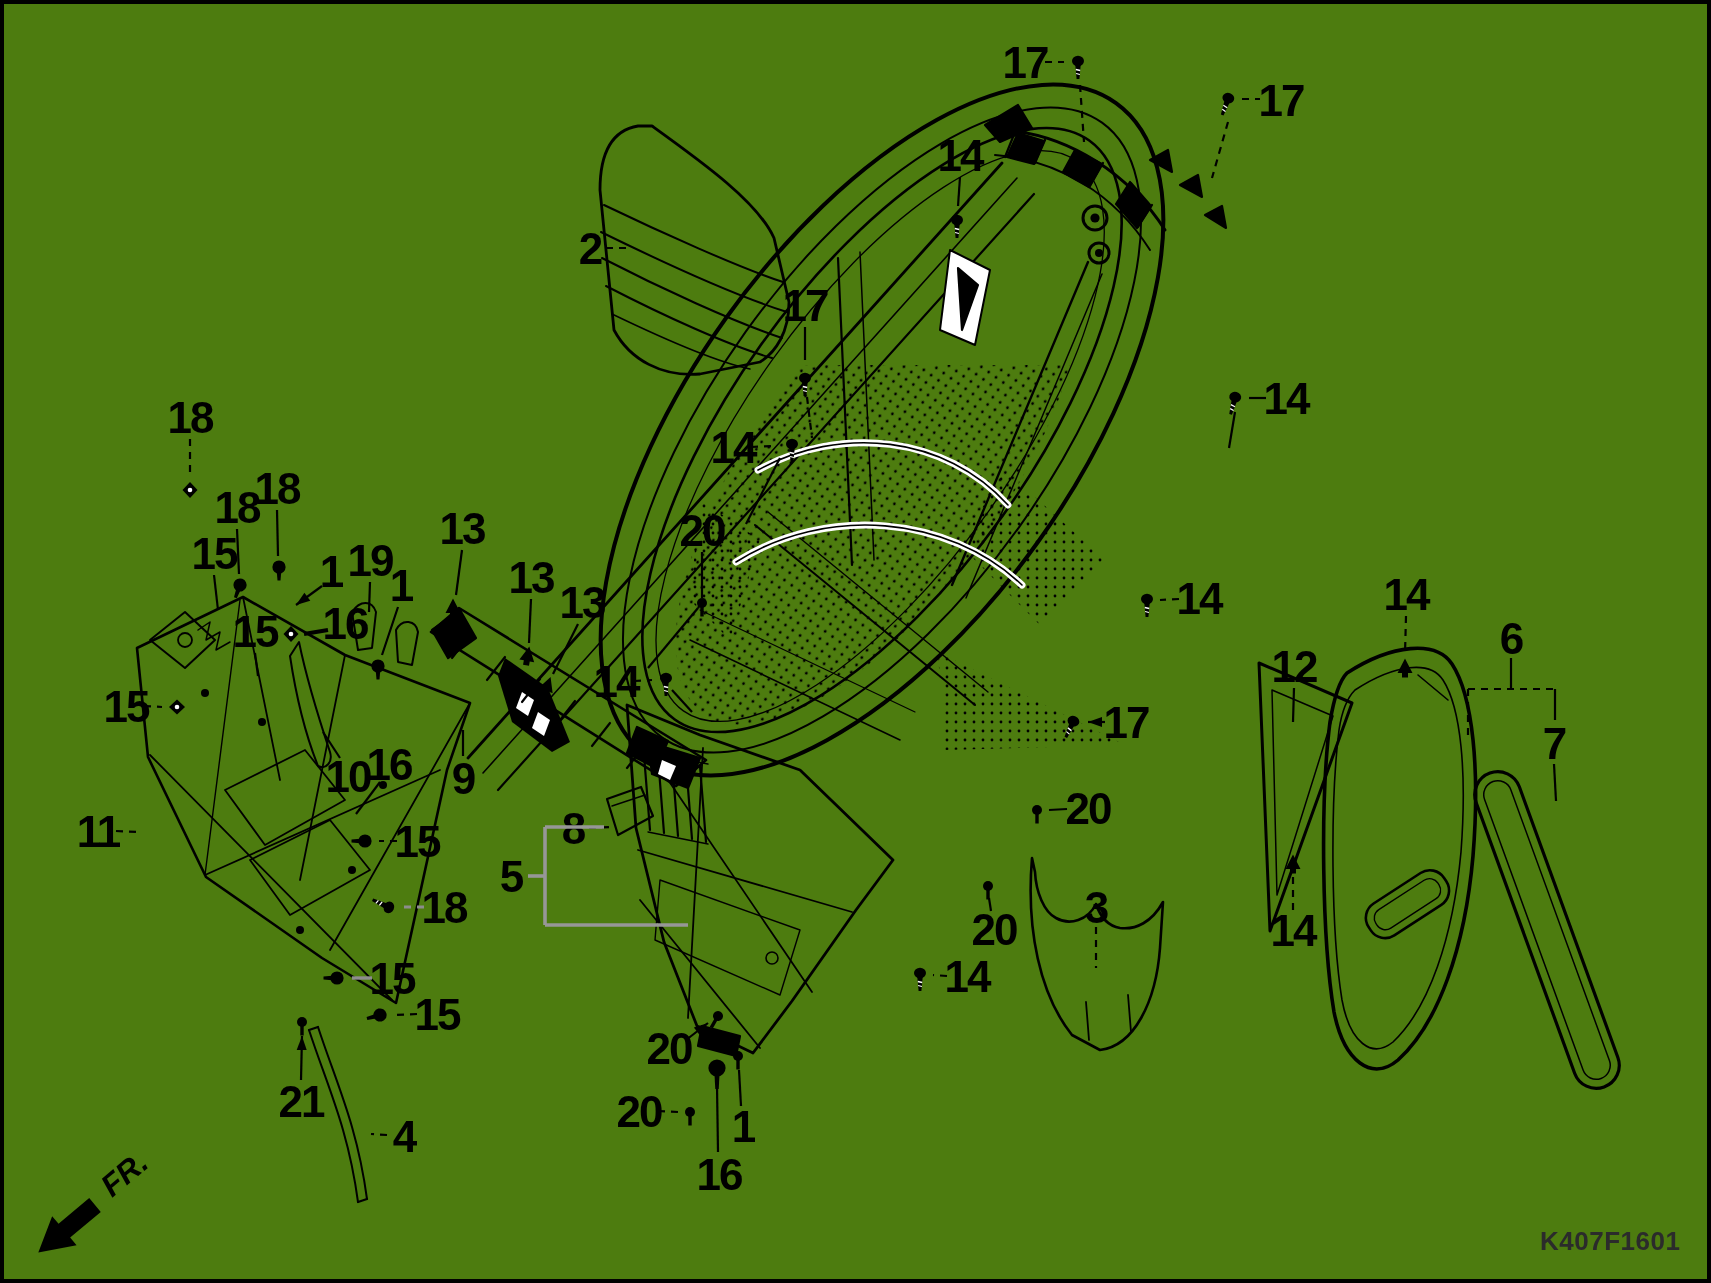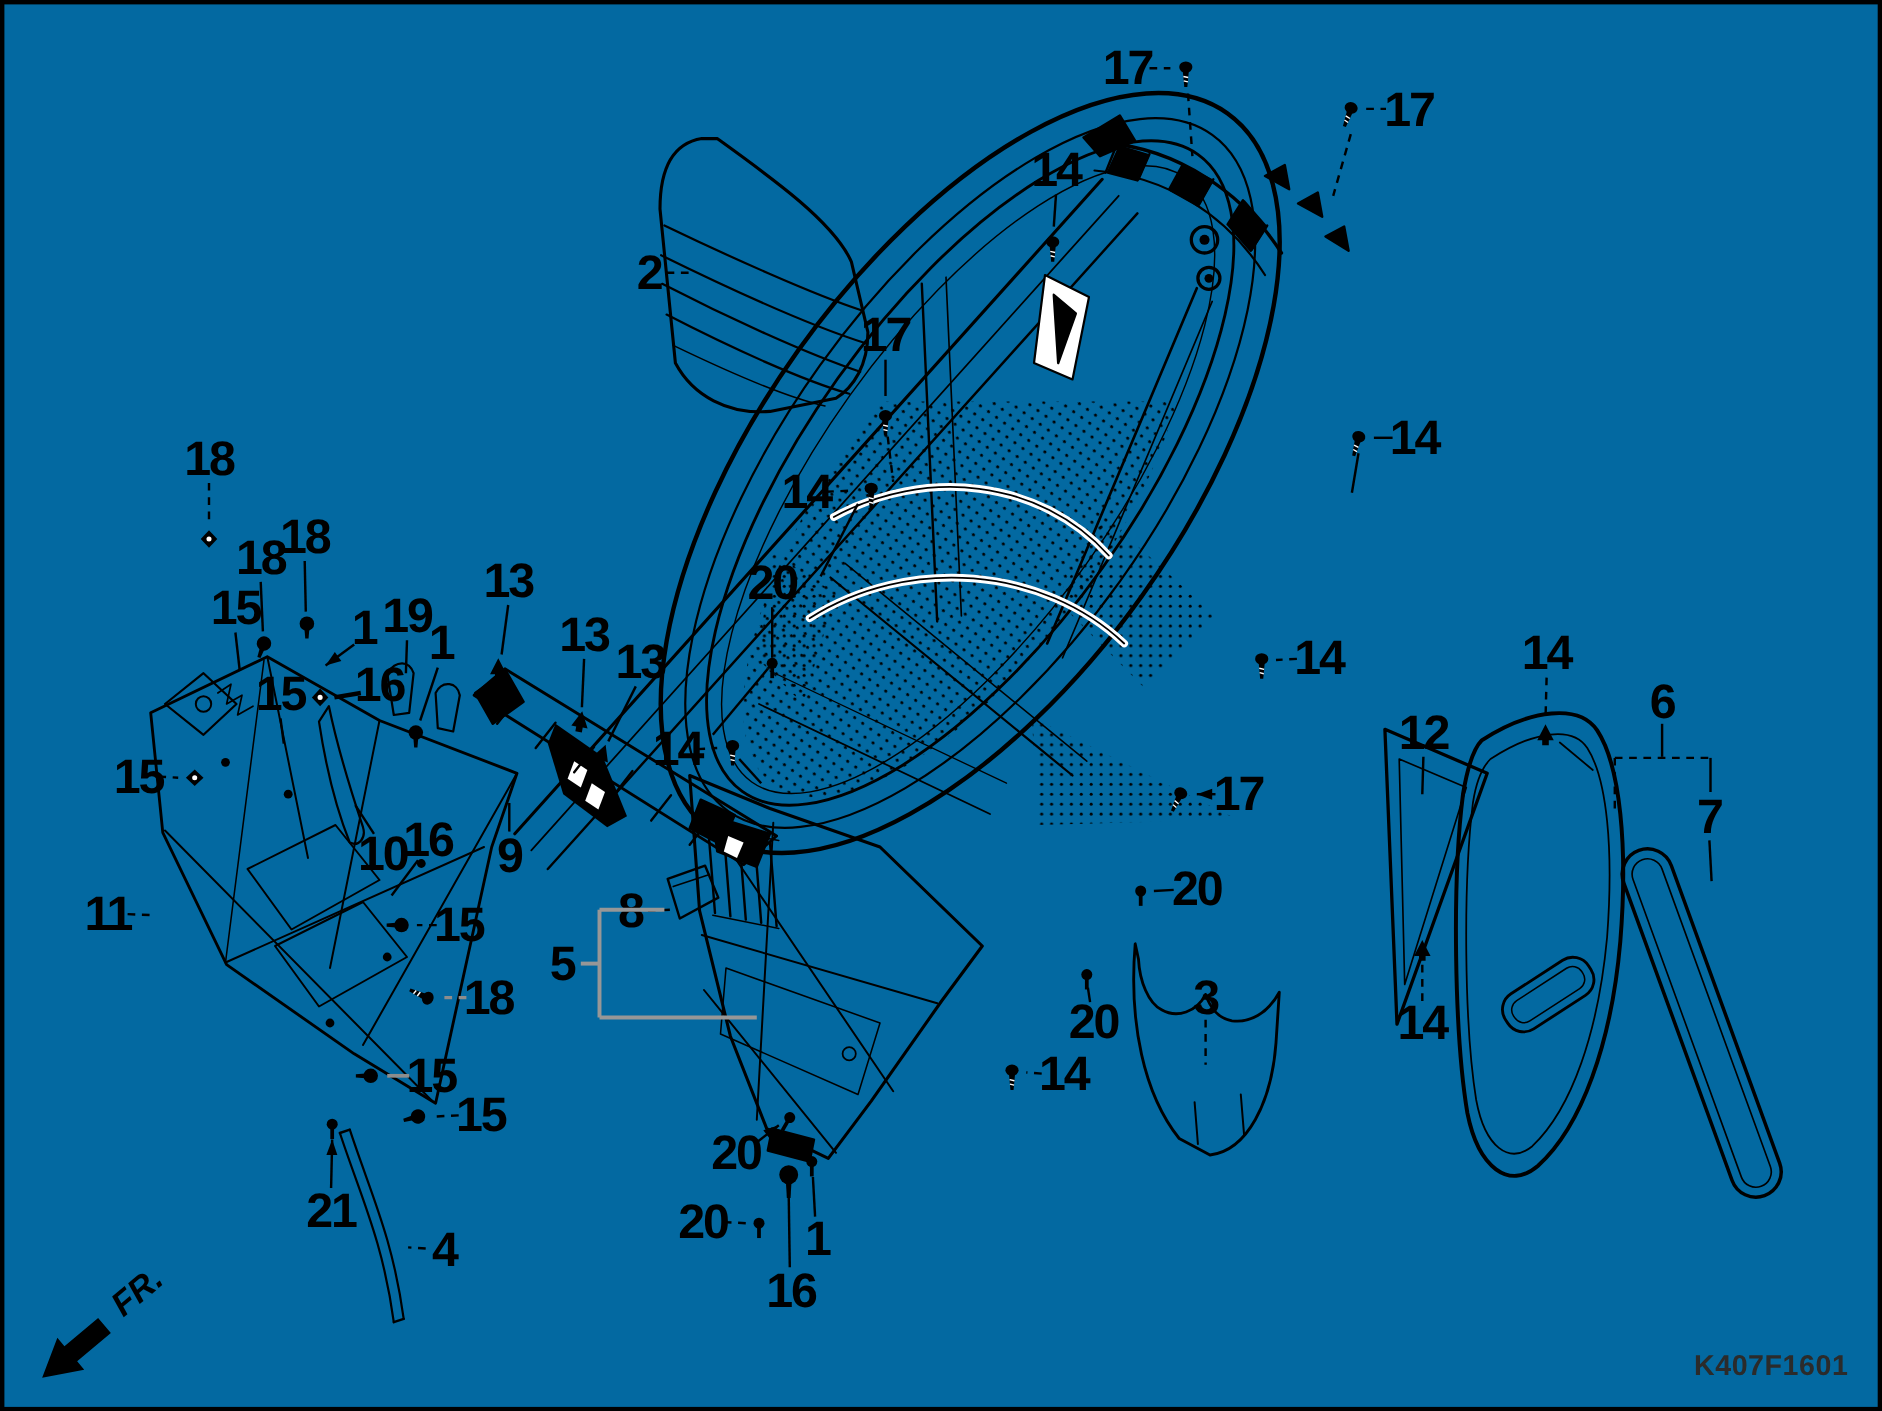--- a/index.html
+++ b/index.html
@@ -1,16 +1,16 @@
 <!DOCTYPE html>
 <html><head>
 <meta charset="utf-8">
 <style>
   html,body{margin:0;padding:0;background:#e8e8e8}
-  .stage{position:relative;width:1711px;height:1283px;background:#0369a1;overflow:hidden;
+  .stage{position:relative;width:1711px;height:1283px;background:#4d7c0f;overflow:hidden;
          font-family:"Liberation Sans","DejaVu Sans",sans-serif}
   svg{position:absolute;left:0;top:0}
   text.num{font-family:"Liberation Sans","DejaVu Sans",sans-serif;font-weight:700;
            font-size:44px;letter-spacing:-2px;fill:#000}
   text.code{font-family:"Liberation Sans","DejaVu Sans",sans-serif;font-weight:700;
             font-size:26px;letter-spacing:.5px;fill:#2b2b2b}
   text.fr{font-family:"Liberation Sans","DejaVu Sans",sans-serif;font-weight:700;
           font-style:italic;font-size:31px;fill:#000}
 </style>
 </head>

